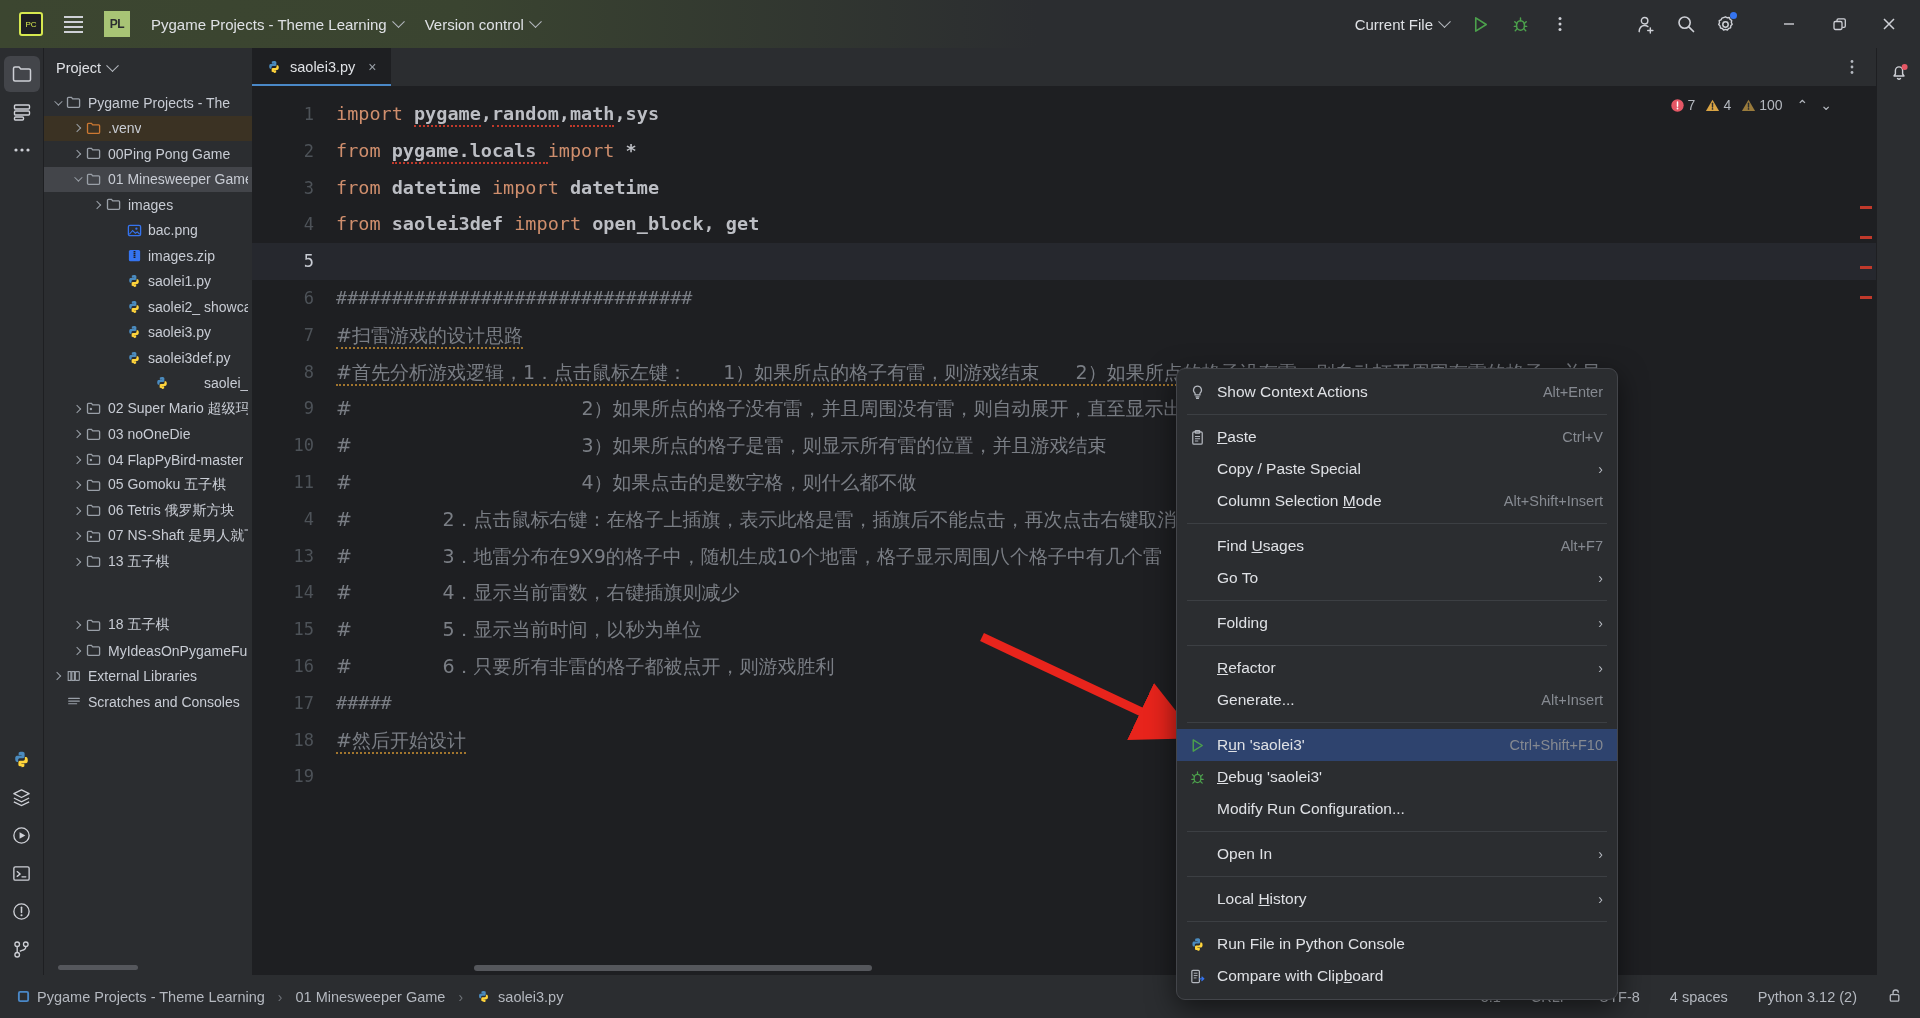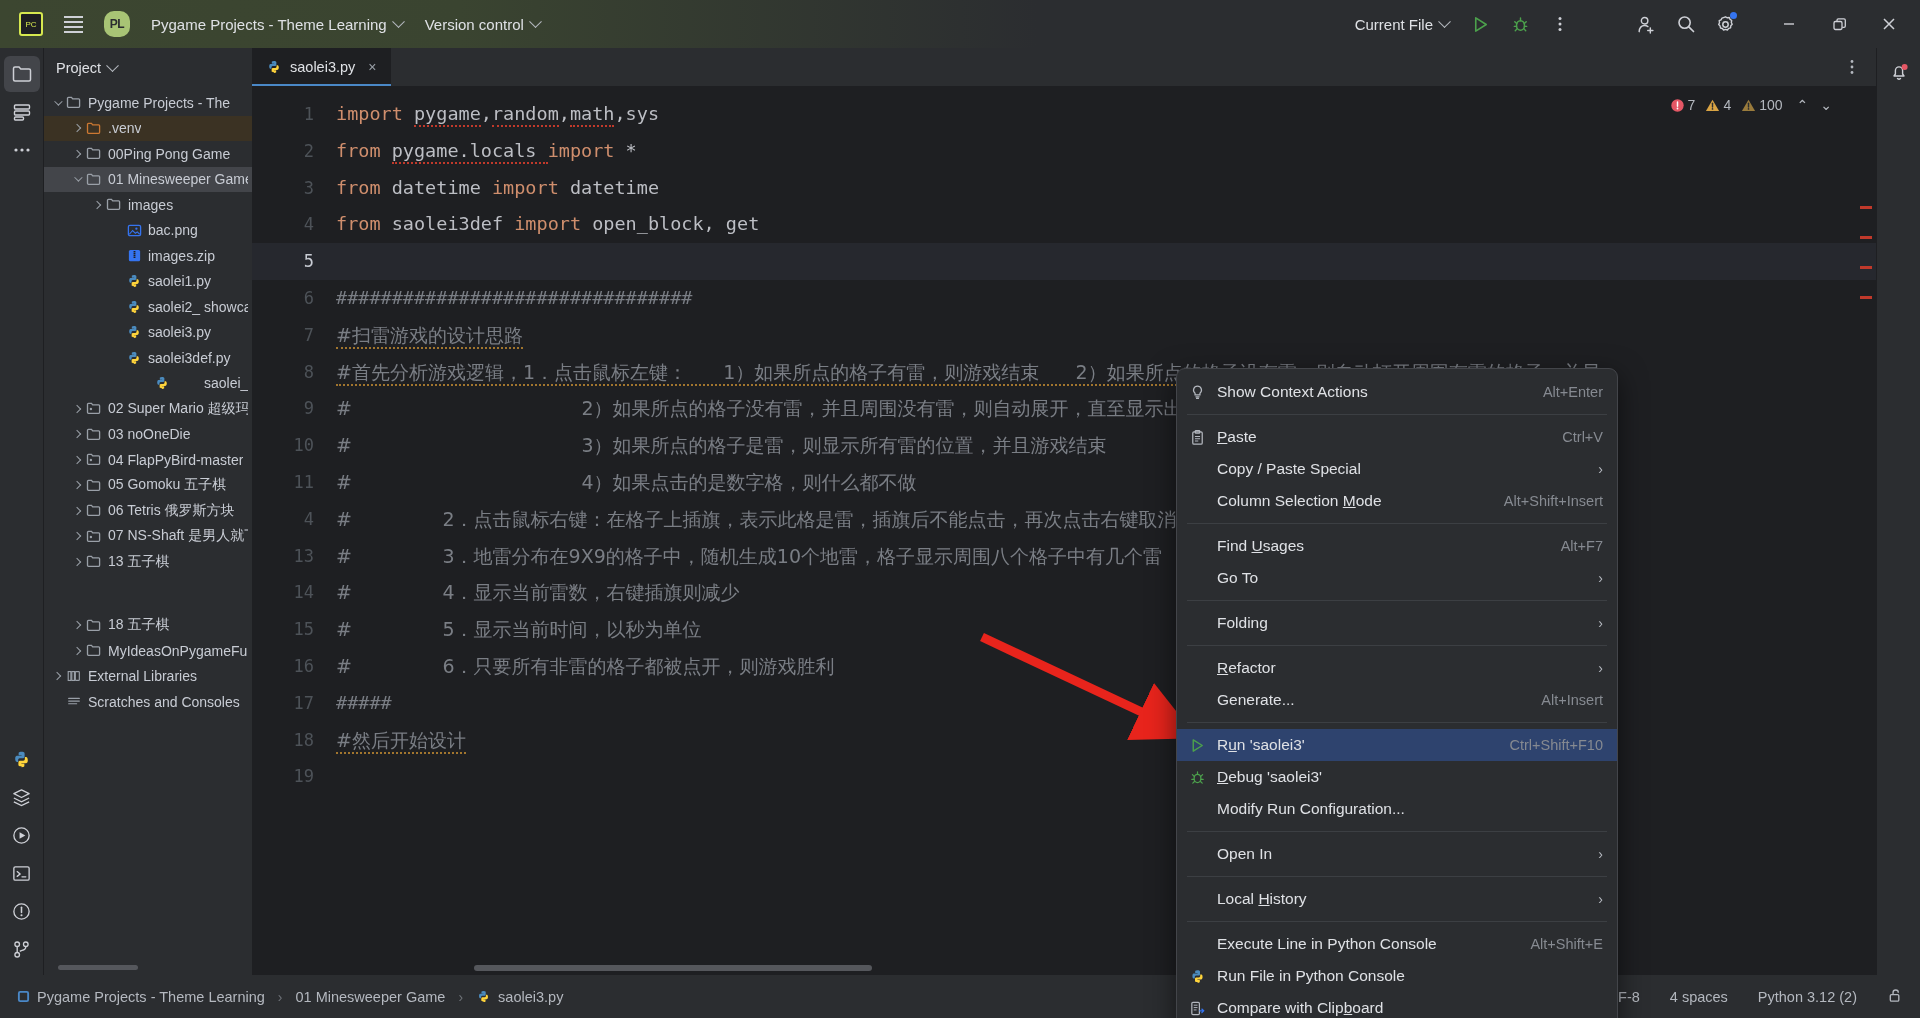--- a/index.html
+++ b/index.html
@@ -16,21 +16,21 @@
   .titlebar {
     height: 48px; flex: 0 0 48px;
     background: linear-gradient(90deg, #3c4630 0%, #3a4430 24%, #2b2d30 54%, #2b2d30 100%);
     display: flex; align-items: center; padding: 0 8px; gap: 4px;
     position: relative; z-index: 30;
   }
   .tb-logo { width: 26px; height: 26px; margin: 0 8px 0 10px; display:flex; align-items:center; justify-content:center; }
   .tb-burger { width: 34px; height: 34px; display: flex; flex-direction: column; justify-content: center; align-items: center; gap: 3px; margin-right: 10px; cursor: pointer; border-radius: 4px; }
   .tb-burger span { display: block; width: 19px; height: 2px; background: #ced0d6; }
   .proj-chip {
-    width: 26px; height: 26px; border-radius: 10px; background: #a8c475; color: #2b2d30;
+    width: 26px; height: 26px; border-radius: 0; background: #a8c475; color: #2b2d30;
     font-size: 12px; font-weight: bold; display: flex; align-items: center; justify-content: center;
     margin-right: 8px; letter-spacing: -0.3px;
   }
   .tb-item {
     display: flex; align-items: center; gap: 7px; height: 30px; padding: 0 9px;
     font-size: 15px; color: #dfe1e5; border-radius: 5px; cursor: pointer; white-space: nowrap;
   }
   .chev { width: 9px; height: 9px; border-right: 1.6px solid #b4b8bf; border-bottom: 1.6px solid #b4b8bf; transform: rotate(45deg) translate(-2px,-2px); }
   .tb-spacer { flex: 1; }
   .tb-icon { width: 36px; height: 32px; display: flex; align-items: center; justify-content: center; border-radius: 5px; cursor: pointer; position: relative; }
@@ -87,21 +87,21 @@
   }
   .gutter div { height: 36.8px; line-height: 36.8px; padding-right: 14px; }
   .gutter div.cur { color: #c8ccd4; }
   .gutter div.curbg, .codeline.curbg { background: #26282e; }
   .code {
     flex: 1; padding-top: 10px; position: relative; min-width: 0; overflow: hidden;
     font-family: "DejaVu Sans Mono", monospace; font-size: 18.5px;
   }
   .codeline { height: 36.8px; line-height: 36.8px; white-space: pre; padding-left: 8px; }
   .kw { color: #cf8e6d; }
-  .pl { color: #bcbec4; }
+  .pl { color: #bcbec4; font-weight: bold; }
   .cm { color: #7a7e85; }
   .cmz { color: #7a7e85; font-family: "DejaVu Sans", sans-serif; font-size: 19px; }
   .squig { border-bottom: 2px dotted #a1752e; padding-bottom: 1px; }
   .squig-r { border-bottom: 2px dotted #c0392b; }
 
   .inspect-widget {
     position: absolute; top: 8px; right: 40px; display: flex; align-items: center; gap: 4px;
     font-size: 14px; color: #b4b8bf; z-index: 8;
   }
   .iw-grp { display: flex; align-items: center; gap: 3px; margin-right: 6px; }
@@ -784,25 +784,20 @@
           <span class="ctx-arrow">›</span>
         </div>
         <div class="ctx-sep"></div>
         <div class="ctx-item">
           <span class="ctx-ico"></span>
           <span class="ctx-lab">Local <u>H</u>istory</span>
           <span class="ctx-arrow">›</span>
         </div>
         <div class="ctx-sep"></div>
         <div class="ctx-item">
-          <span class="ctx-ico"></span>
-          <span class="ctx-lab">Execute Line in Python Console</span>
-          <span class="ctx-short">Alt+Shift+E</span>
-        </div>
-        <div class="ctx-item">
           <span class="ctx-ico">
             <svg width="17" height="17" viewBox="0 0 22 22">
               <path d="M11 2.8 c-3.2 0 -3 1.4 -3 1.4 v2.3 h3.1 v0.5 H6.6 s-2.2 -0.25 -2.2 3.2 c0 3.45 1.9 3.33 1.9 3.33 h1.2 v-1.9 s-0.06 -1.9 1.85 -1.9 h3.1 s1.8 0.03 1.8 -1.75 V4.6 s0.28 -1.8 -3.25 -1.8z" fill="#4b8bbe"></path>
               <path d="M11 19.2 c3.2 0 3 -1.4 3 -1.4 v-2.3 h-3.1 v-0.5 h4.5 s2.2 0.25 2.2 -3.2 c0 -3.45 -1.9 -3.33 -1.9 -3.33 h-1.2 v1.9 s0.06 1.9 -1.85 1.9 H9.55 s-1.8 -0.03 -1.8 1.75 v2.38 s-0.28 1.8 3.25 1.8z" fill="#ffd43b"></path>
             </svg>
           </span>
           <span class="ctx-lab">Run File in Python Console</span>
         </div>
         <div class="ctx-item">
           <span class="ctx-ico">

